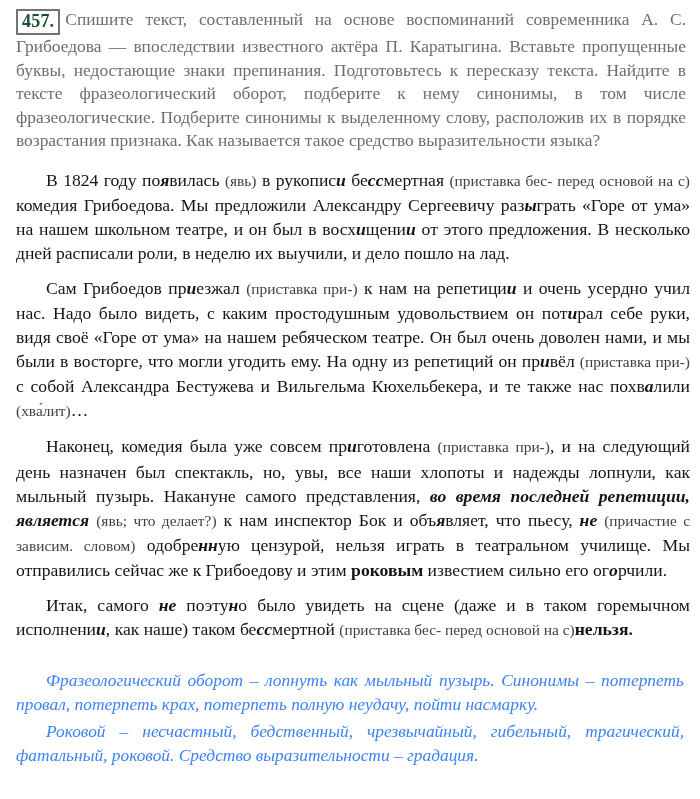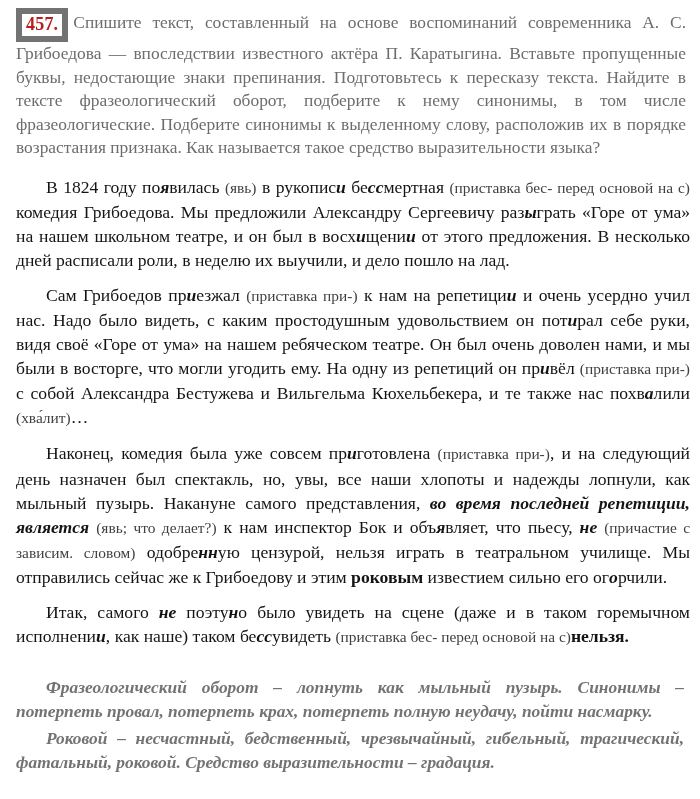--- a/index.html
+++ b/index.html
@@ -26,22 +26,22 @@
   .exercise-header {
     font-size: 17.4px;
     line-height: 23.5px;
     text-align: justify;
     color: #6d6d6d;
     margin: 0;
     padding-right: 8px;
   }
   .ex-num {
     display: inline-block;
-    border: 6px solid #737373;
-    color: #b91c1c;
+    border: 2px solid #737373;
+    color: #14532d;
     font-weight: bold;
     font-size: 18px;
     line-height: 19px;
     padding: 1px 4px 2px 4px;
     margin-right: 5px;
     vertical-align: -2px;
     letter-spacing: 0.2px;
   }
 
   
@@ -75,42 +75,41 @@
   .answer-block {
     margin-top: 26px;
   }
   p.answer {
     margin: 0;
     font-size: 17.4px;
     line-height: 24.1px;
     font-style: italic;
     text-align: justify;
     text-indent: 30px;
-    color: #737373;
+    color: #3b82f6;
     padding-right: 10px;
-    font-weight: bold;
   }
   p.answer + p.answer {
     margin-top: 3px;
   }
 </style>
 </head>
 <body>
 
 <div class="page">
 
   <p class="exercise-header">
     <span class="ex-num">457.</span><span>Спишите текст, составленный на основе воспоминаний современника А. С. Грибоедова — впоследствии известного актёра П. Каратыгина. Вставьте пропущенные буквы, недостающие знаки препинания. Подготовьтесь к пересказу текста. Найдите в тексте фразеологический оборот, подберите к нему синонимы, в том числе фразеологические. Подберите синонимы к выделенному слову, расположив их в порядке возрастания признака. Как называется такое средство выразительности языка?</span>
   </p>
 
   <div class="body-block">
     <p class="para"><span>В 1824 году по</span><span class="bi">я</span><span>вилась </span><span class="note">(явь)</span><span> в рукопис</span><span class="bi">и</span><span> бе</span><span class="bi">сс</span><span>мертная </span><span class="note">(приставка бес- перед основой на с)</span><span> комедия Грибоедова. Мы предложили Александру Сергеевичу раз</span><span class="bi">ы</span><span>грать «Горе от ума» на нашем школьном театре, и он был в восх</span><span class="bi">и</span><span>щени</span><span class="bi">и</span><span> от этого предложения. В несколько дней расписали роли, в неделю их выучили, и дело пошло на лад.</span></p>
     <p class="para"><span>Сам Грибоедов пр</span><span class="bi">и</span><span>езжал </span><span class="note">(приставка при-)</span><span> к нам на репетици</span><span class="bi">и</span><span> и очень усердно учил нас. Надо было видеть, с каким простодушным удовольствием он пот</span><span class="bi">и</span><span>рал себе руки, видя своё «Горе от ума» на нашем ребяческом театре. Он был очень доволен нами, и мы были в восторге, что могли угодить ему. На одну из репетиций он пр</span><span class="bi">и</span><span>вёл </span><span class="note">(приставка при-)</span><span> с собой Александра Бестужева и Вильгельма Кюхельбекера, и те также нас похв</span><span class="bi">а</span><span>лили </span><span class="note">(хва́лит)</span><span>…</span></p>
     <p class="para"><span>Наконец, комедия была уже совсем пр</span><span class="bi">и</span><span>готовлена </span><span class="note">(приставка при-)</span><span>, и на следующий день назначен был спектакль, но, увы, все наши хлопоты и надежды лопнули, как мыльный пузырь. Накануне самого представления, </span><span class="bi">во время последней репетиции, является</span><span> </span><span class="note">(явь; что делает?)</span><span> к нам инспектор Бок и объ</span><span class="bi">я</span><span>вляет, что пьесу, </span><span class="bi">не</span><span> </span><span class="note">(причастие с зависим. словом)</span><span> одобре</span><span class="bi">нн</span><span>ую цензурой, нельзя играть в театральном училище. Мы отправились сейчас же к Грибоедову и этим </span><span class="b">роковым</span><span> известием сильно его ог</span><span class="bi">о</span><span>рчили.</span></p>
-    <p class="para"><span>Итак, самого </span><span class="bi">не</span><span> поэту</span><span class="bi">н</span><span>о было увидеть на сцене (даже и в таком горемычном исполнени</span><span class="bi">и</span><span>, как наше) таком бе</span><span class="bi">сс</span><span>увидеть </span><span class="note">(приставка бес- перед основой на с)</span><span class="b">нельзя.</span></p>
+    <p class="para"><span>Итак, самого </span><span class="bi">не</span><span> поэту</span><span class="bi">н</span><span>о было увидеть на сцене (даже и в таком горемычном исполнени</span><span class="bi">и</span><span>, как наше) таком бе</span><span class="bi">сс</span><span>мертной </span><span class="note">(приставка бес- перед основой на с)</span><span class="b">нельзя.</span></p>
   </div>
 
   <div class="answer-block">
     <p class="answer">Фразеологический оборот – лопнуть как мыльный пузырь. Синонимы – потерпеть провал, потерпеть крах, потерпеть полную неудачу, пойти насмарку.</p>
     <p class="answer">Роковой – несчастный, бедственный, чрезвычайный, гибельный, трагический, фатальный, роковой. Средство выразительности – градация.</p>
   </div>
 
 </div>
 
 </body></html>

